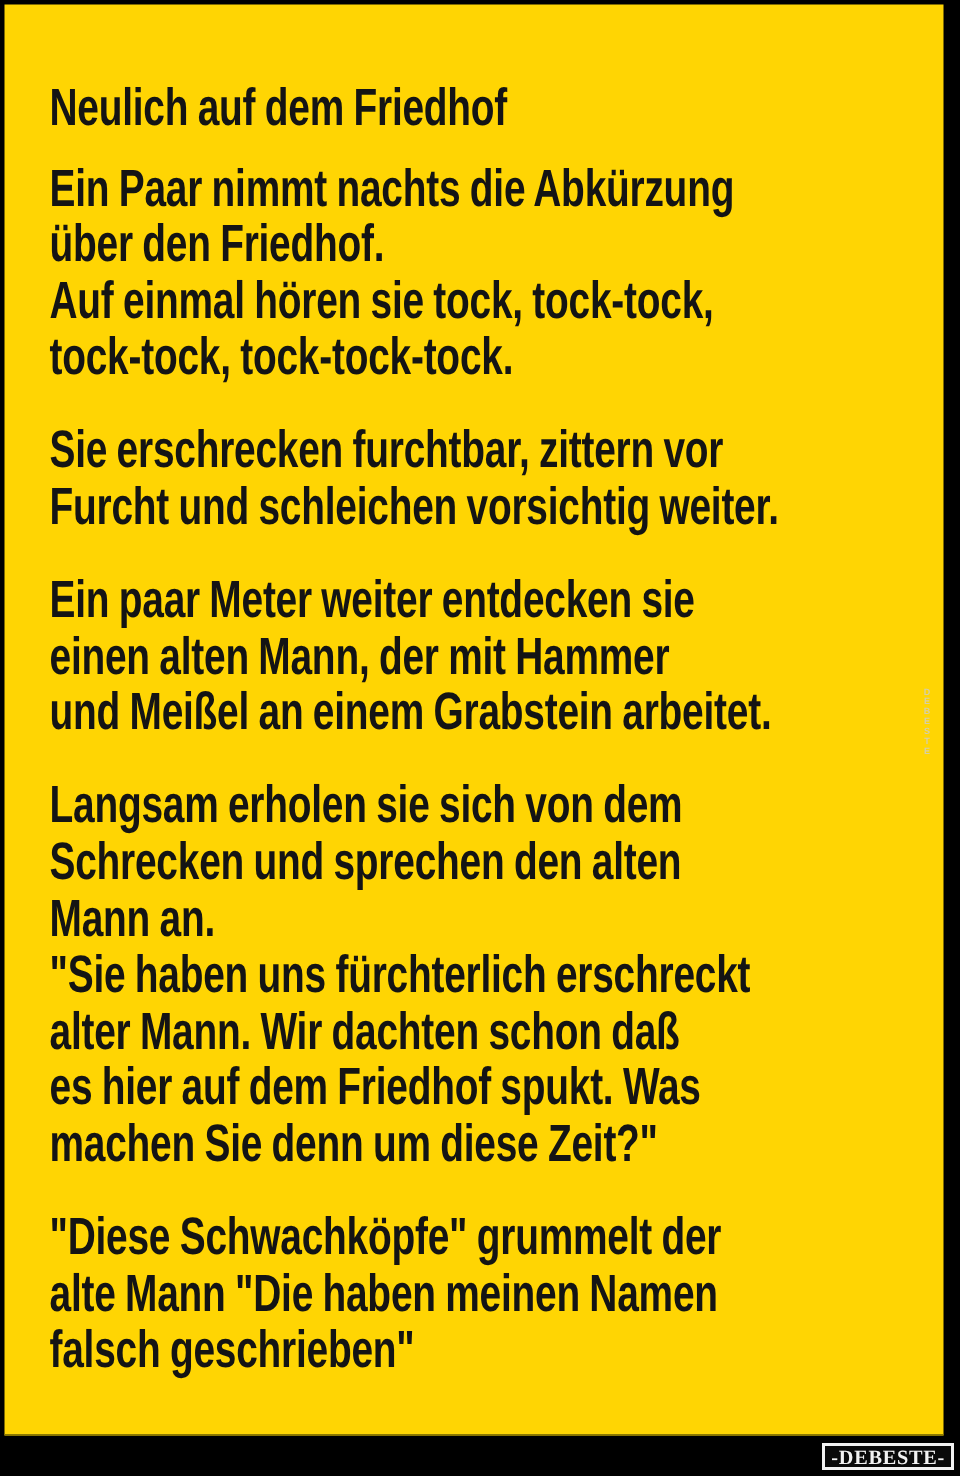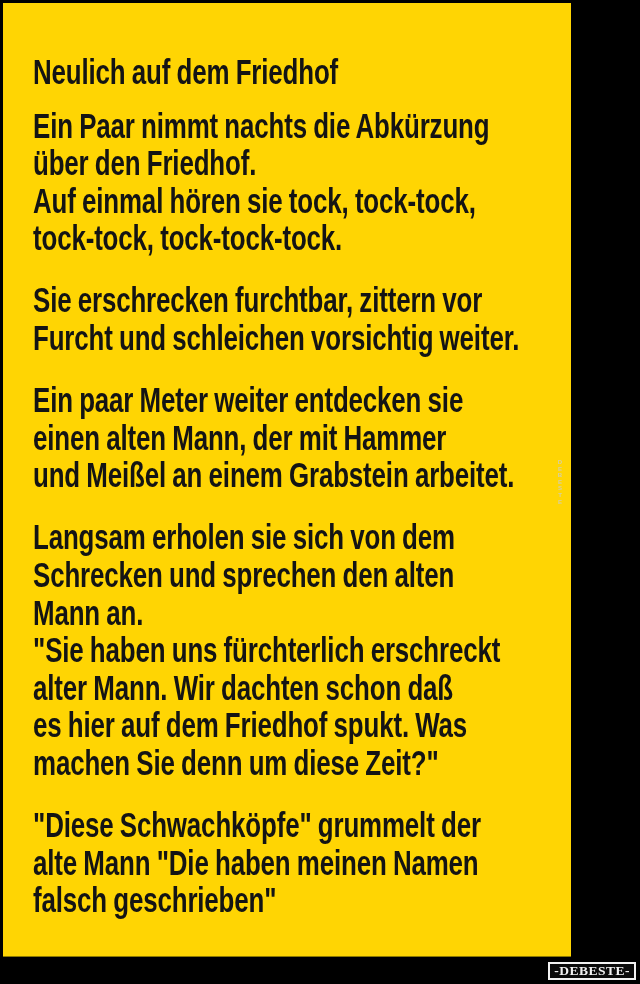--- a/index.html
+++ b/index.html
@@ -12,21 +12,21 @@
     position: relative;
     background: #000000;
     overflow: hidden;
     font-family: "Liberation Sans", sans-serif;
   }
   
   .canvas {
     position: absolute;
     left: 3px;
     top: 3px;
-    width: 568px;
+    width: 626px;
     height: 954px;
     background: #ffd503;
     border-bottom: 1px solid #8c7a00;
     box-sizing: border-box;
   }
   
   .content {
     position: absolute;
     left: 30px;
     top: 50px;
@@ -74,21 +74,21 @@
     background: #000000;
   }
   .logo-box {
     position: absolute;
     right: 4px;
     top: 4px;
     height: 14px;
     border: 2px solid #f2f2f2;
     padding: 0 4px;
     display: flex;
-    align-items: flex-start;
+    align-items: flex-end;
     background: #0a0a0a;
   }
   .logo-text {
     font-family: "Liberation Serif", serif;
     font-weight: 700;
     font-size: 13.5px;
     line-height: 1;
     color: #f2f2f2;
     letter-spacing: 0.5px;
   }

